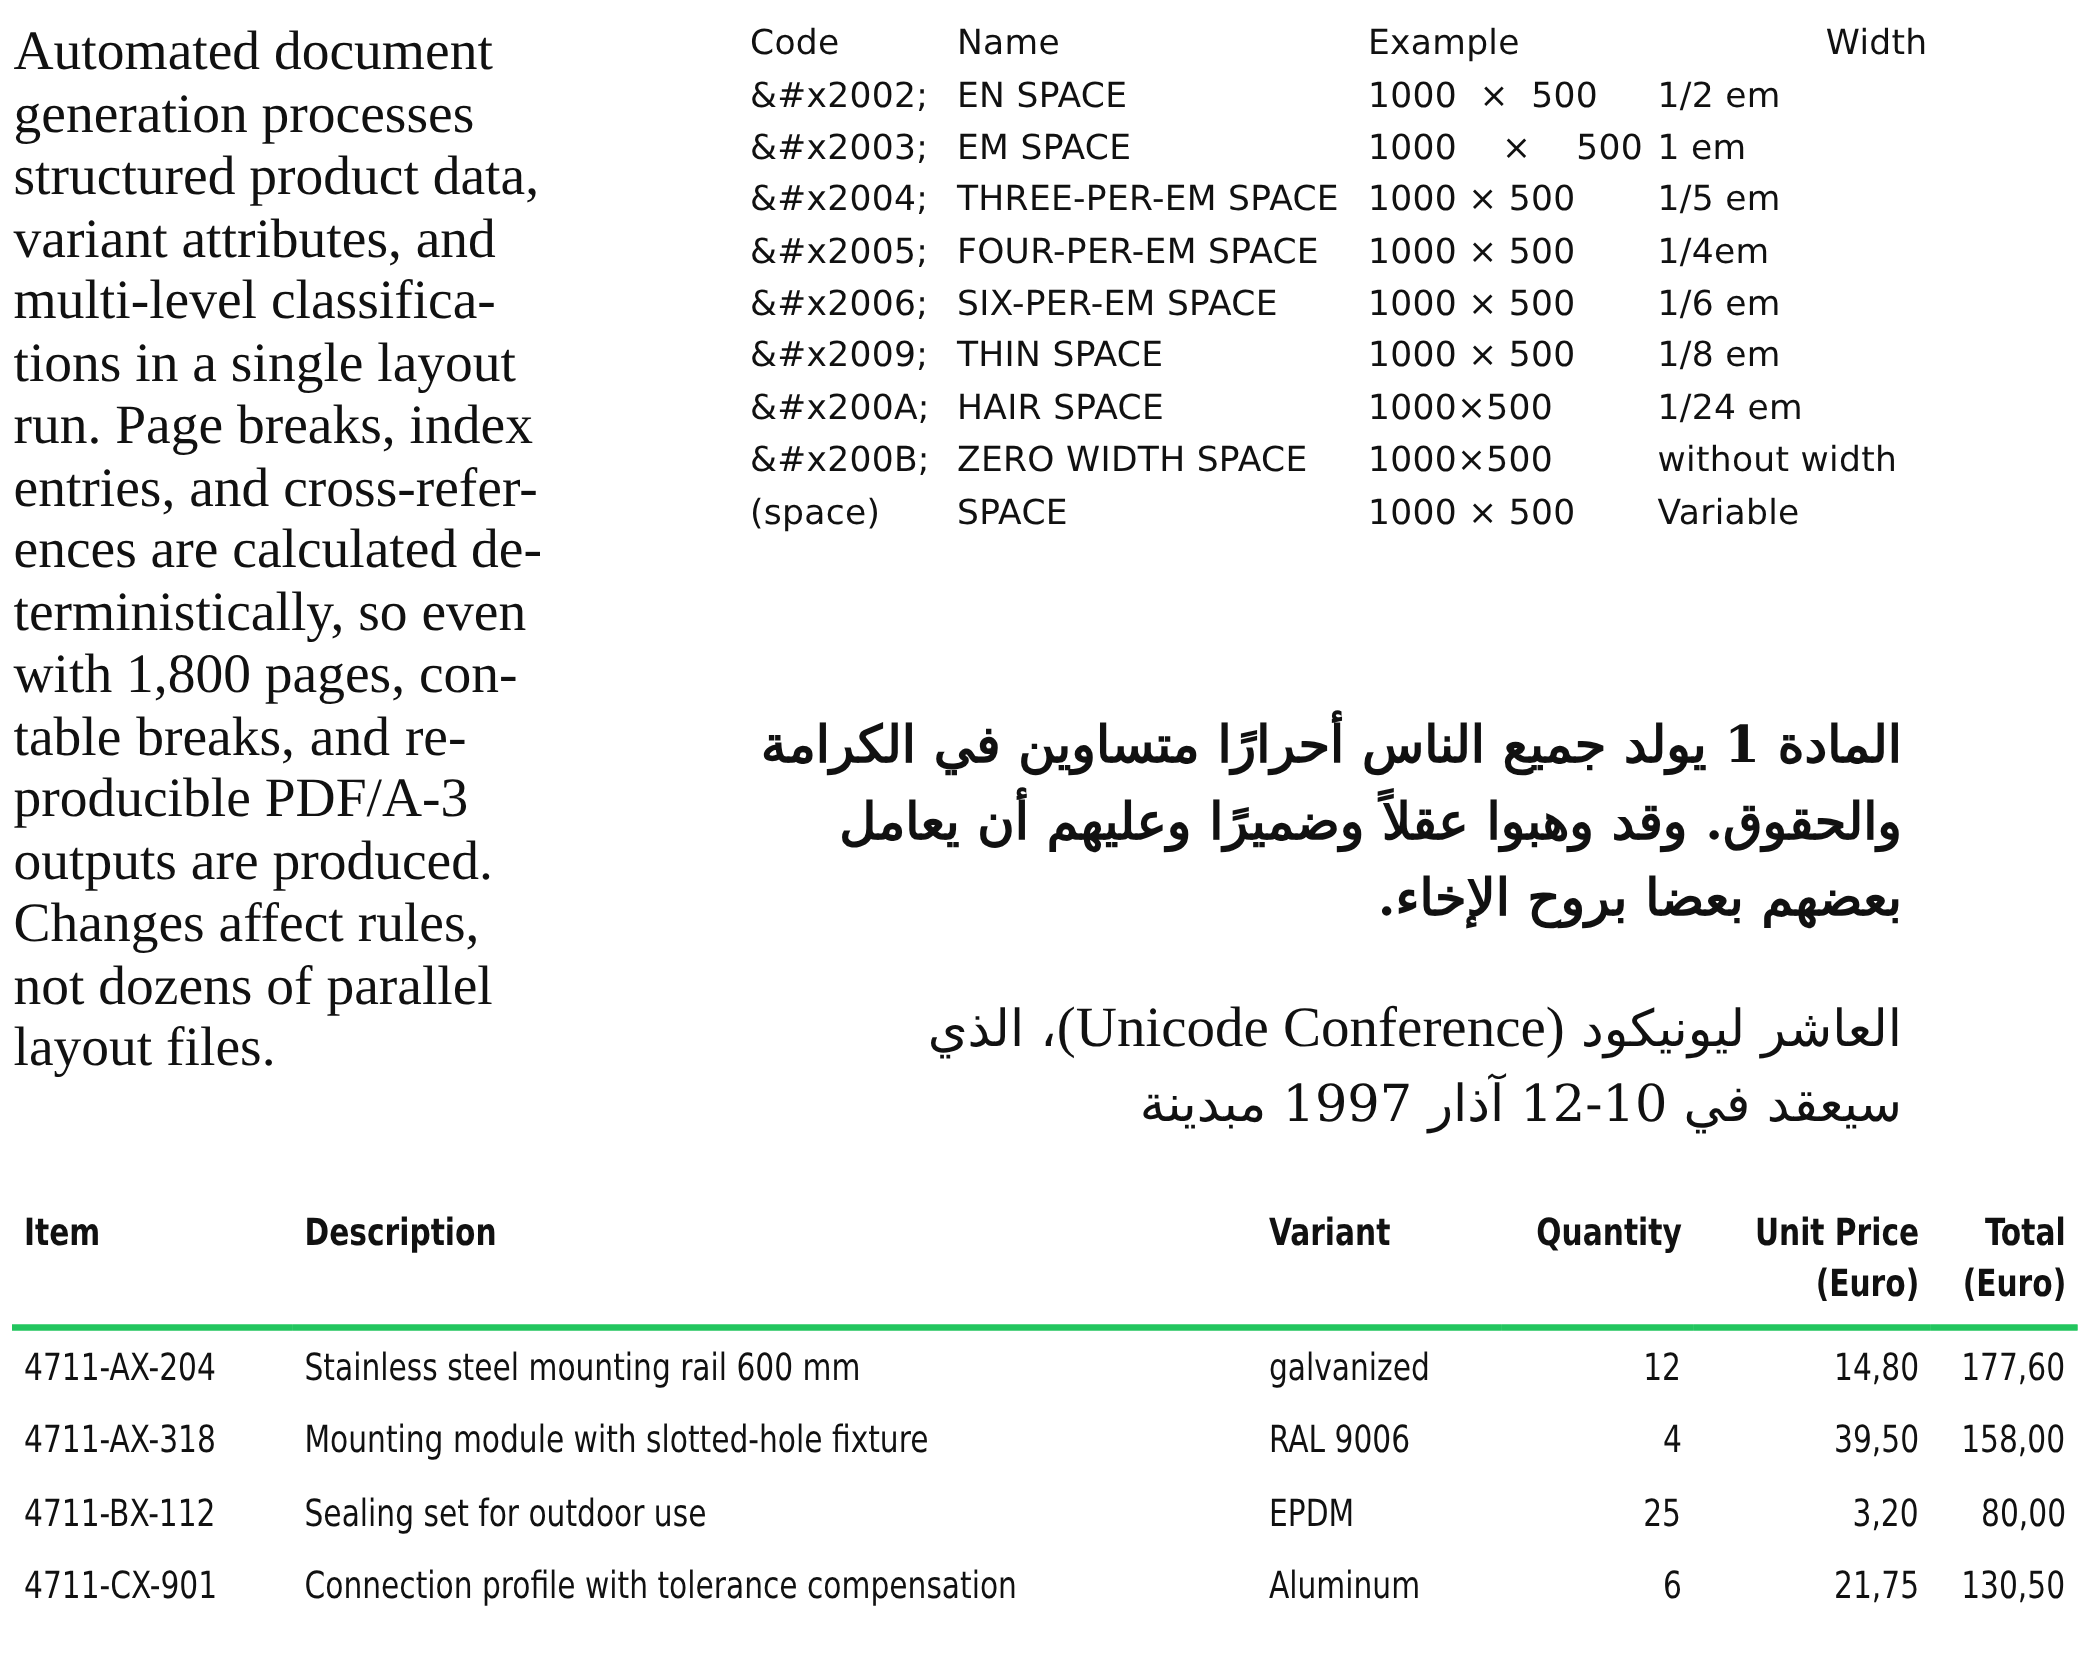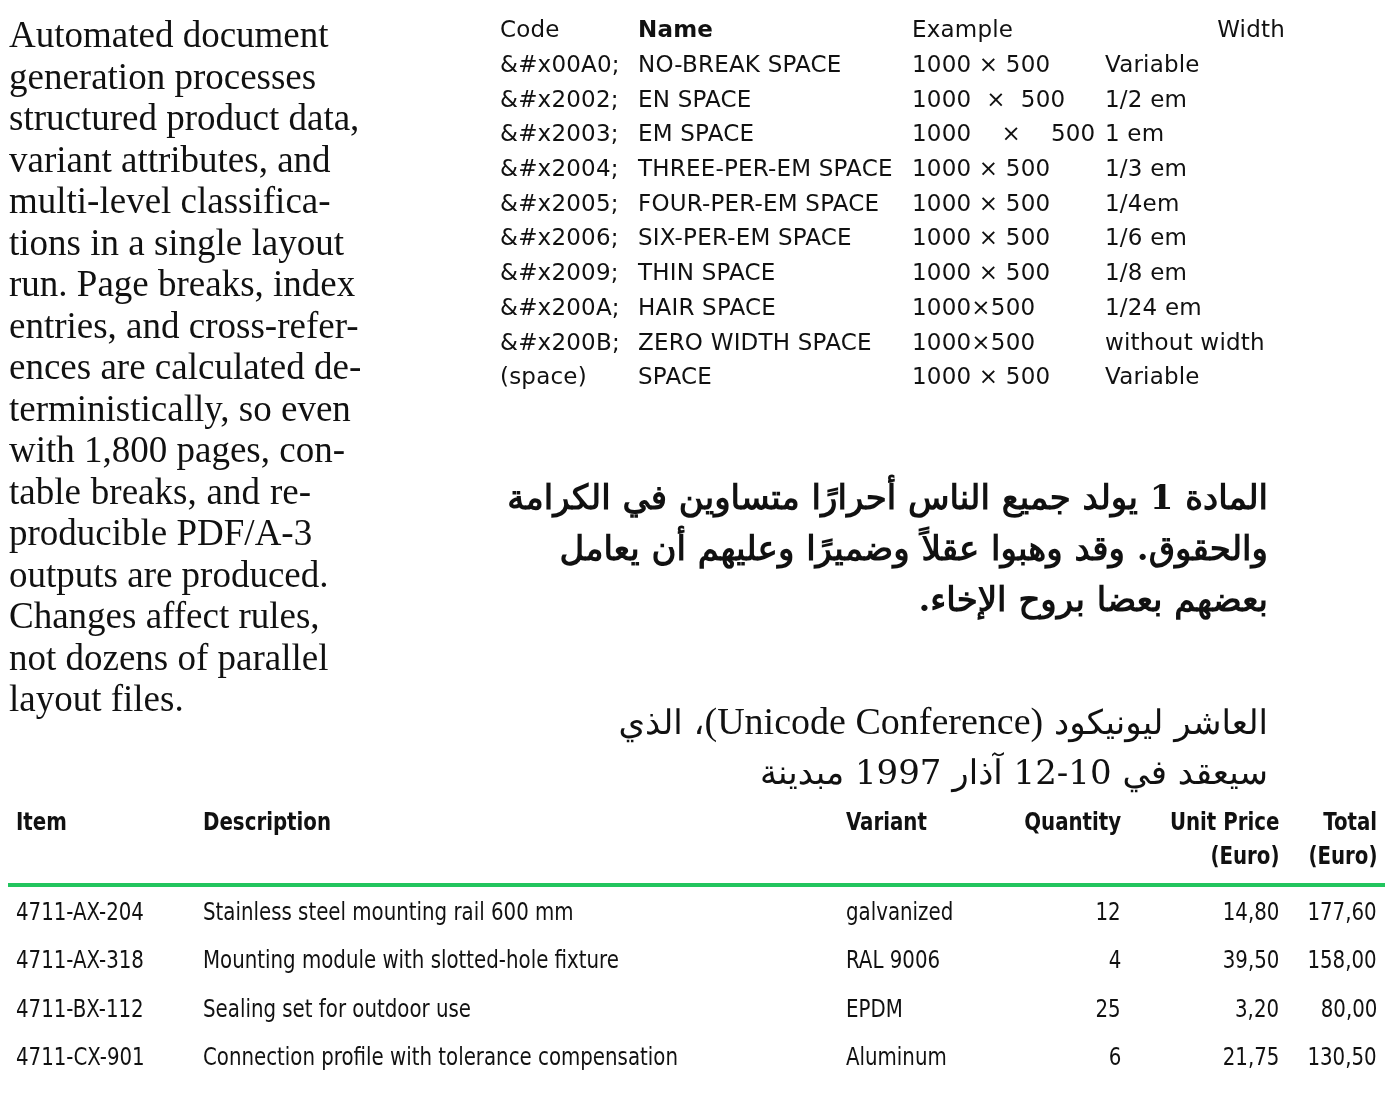--- a/index.html
+++ b/index.html
@@ -19,32 +19,32 @@
     border-collapse: collapse;
     font-family: "DejaVu Sans", "Liberation Sans", sans-serif;
     font-size: 23px;
   }
   .space-table td, .space-table th {
     padding: 0; height: 34.7px; vertical-align: middle; text-align: left; font-weight: normal; white-space: pre;
     letter-spacing: 0.2px;
     margin-top: 13px;
   }
   .space-table .c-code { width: 138px; }
-  .space-table .c-name { width: 274px; font-weight: bold; }
+  .space-table .c-name { width: 274px; }
   .space-table .c-ex { width: 193px; }
   .space-table .c-w { width: 180px; text-align: right; }
 
   .arabic {
     position: absolute; right: 132px; width: 740px;
     direction: rtl; text-align: right;
     font-family: "DejaVu Serif", "Liberation Serif", serif;
     font-weight: bold; color: #111;
   }
   .arabic-1 { top: 472px; font-size: 34px; line-height: 51px; }
-  .arabic-2 { top: 696px; font-size: 34px; line-height: 50px; font-weight: normal; }
+  .arabic-2 { top: 660px; font-size: 34px; line-height: 50px; font-weight: normal; }
   .arabic .ln { display: block; white-space: nowrap; }
   .arabic .latin { font-family: "Liberation Serif", "DejaVu Serif", serif; font-weight: normal; font-size: 38px; }
 
   .items-table {
     position: absolute; left: 8px; top: 800px; width: 1377px;
     border-collapse: collapse;
     font-family: "DejaVu Sans Condensed", "DejaVu Sans", "Liberation Sans", sans-serif;
     font-size: 25px;
   }
   .items-table th {
@@ -92,42 +92,36 @@
   <thead>
     <tr>
       <th class="c-code">Code</th>
       <th class="c-name">Name</th>
       <th class="c-ex">Example</th>
       <th class="c-w">Width</th>
     </tr>
   </thead>
   <tbody>
     <tr>
-      <td>&amp;#x00A0;</td>
-      <td>NO-BREAK SPACE</td>
-      <td>1000 × 500</td>
-      <td>Variable</td>
-    </tr>
-    <tr>
       <td>&amp;#x2002;</td>
       <td>EN SPACE</td>
       <td>1000  ×  500</td>
       <td>1/2 em</td>
     </tr>
     <tr>
       <td>&amp;#x2003;</td>
       <td>EM SPACE</td>
       <td>1000    ×    500</td>
       <td>1 em</td>
     </tr>
     <tr>
       <td>&amp;#x2004;</td>
       <td>THREE-PER-EM SPACE</td>
       <td>1000 × 500</td>
-      <td>1/3 em</td>
+      <td>1/5 em</td>
     </tr>
     <tr>
       <td>&amp;#x2005;</td>
       <td>FOUR-PER-EM SPACE</td>
       <td>1000 × 500</td>
       <td>1/4em</td>
     </tr>
     <tr>
       <td>&amp;#x2006;</td>
       <td>SIX-PER-EM SPACE</td>

